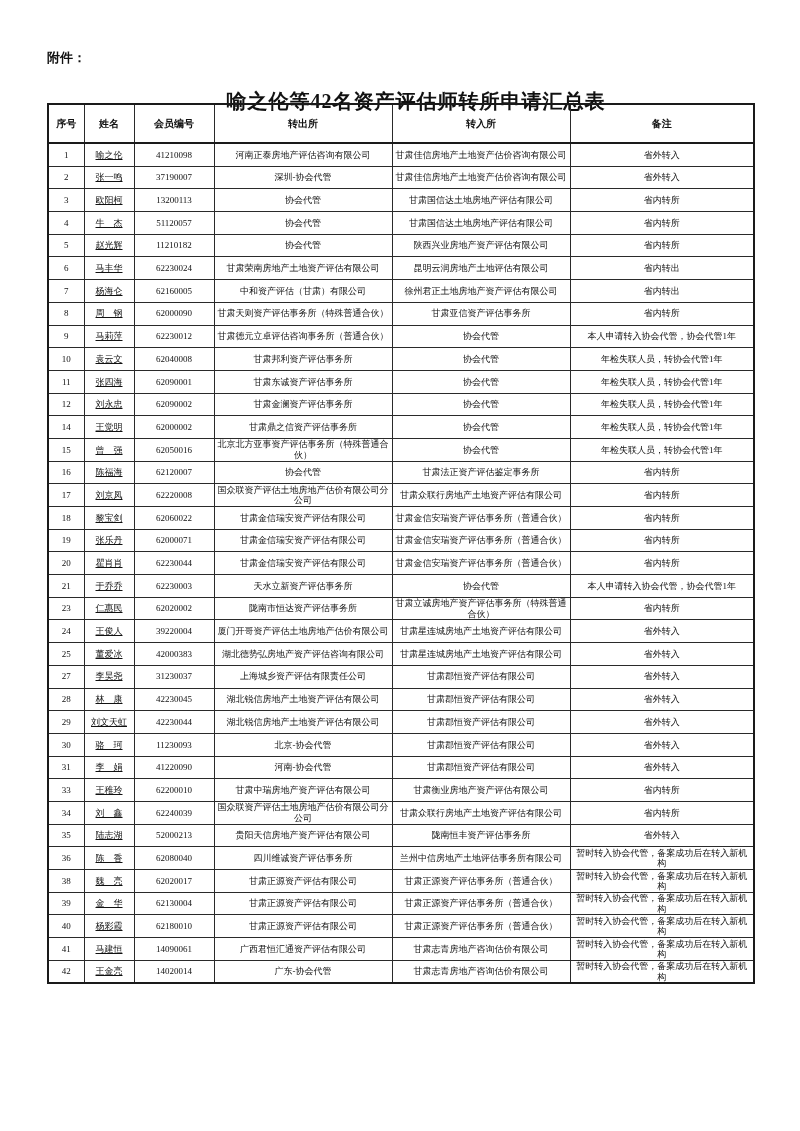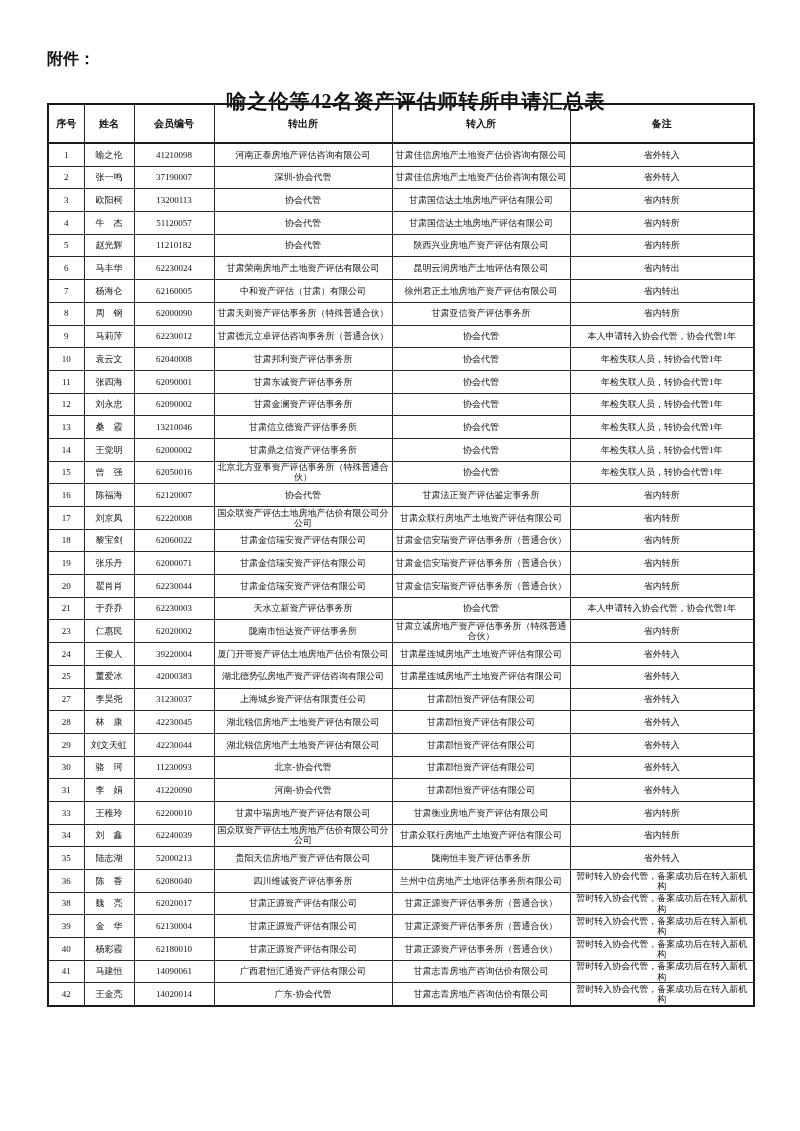--- a/index.html
+++ b/index.html
@@ -1,28 +1,28 @@
 <!DOCTYPE html>
 <html><head>
 <meta charset="utf-8">
 <style>
   html,body{margin:0;padding:0;background:#ffffff;}
   .page{position:relative;width:800px;height:1131px;background:#ffffff;
         font-family:"Liberation Serif","DejaVu Serif",serif;color:#111;overflow:hidden;}
-  .attachment{position:absolute;left:47px;top:49px;font-size:16px;font-weight:bold;}
+  .attachment{position:absolute;left:47px;top:49px;font-size:13px;font-weight:bold;}
   .title{position:absolute;left:0;top:72px;width:100%;margin:16px;text-align:center;
          font-size:20px;font-weight:bold;letter-spacing:1px;}
   table.transfer{position:absolute;left:47px;top:103px;width:706px;
         border-collapse:collapse;table-layout:fixed;border:2px solid #1a1a1a;
         font-size:9px;}
   th,td{border:1px solid #2a2a2a;text-align:center;vertical-align:middle;
         padding:0 2px;overflow:hidden;line-height:1.15;}
   thead th{height:37px;font-size:10px;font-weight:bold;border-bottom:2px solid #1a1a1a;}
   tbody td{height:21.7px;}
-  tbody td.cell-name{letter-spacing:0;}
+  tbody td.cell-name{letter-spacing:0;text-decoration:underline;}
 </style>
 </head>
 <body>
 
 <div class="page">
   <div class="attachment">附件：</div>
   <h1 class="title">喻之伦等42名资产评估师转所申请汇总表</h1>
   <table class="transfer">
     <colgroup>
       <col style="width:36px">
@@ -133,28 +133,20 @@
         </tr>
         <tr>
           <td class="cell-index">12</td>
           <td class="cell-name">刘永忠</td>
           <td class="cell-member-no">62090002</td>
           <td class="cell-transfer-out">甘肃金澜资产评估事务所</td>
           <td class="cell-transfer-in">协会代管</td>
           <td class="cell-remarks">年检失联人员，转协会代管1年</td>
         </tr>
         <tr>
-          <td class="cell-index">13</td>
-          <td class="cell-name">桑　霞</td>
-          <td class="cell-member-no">13210046</td>
-          <td class="cell-transfer-out">甘肃信立德资产评估事务所</td>
-          <td class="cell-transfer-in">协会代管</td>
-          <td class="cell-remarks">年检失联人员，转协会代管1年</td>
-        </tr>
-        <tr>
           <td class="cell-index">14</td>
           <td class="cell-name">王觉明</td>
           <td class="cell-member-no">62000002</td>
           <td class="cell-transfer-out">甘肃鼎之信资产评估事务所</td>
           <td class="cell-transfer-in">协会代管</td>
           <td class="cell-remarks">年检失联人员，转协会代管1年</td>
         </tr>
         <tr>
           <td class="cell-index">15</td>
           <td class="cell-name">曾　强</td>

